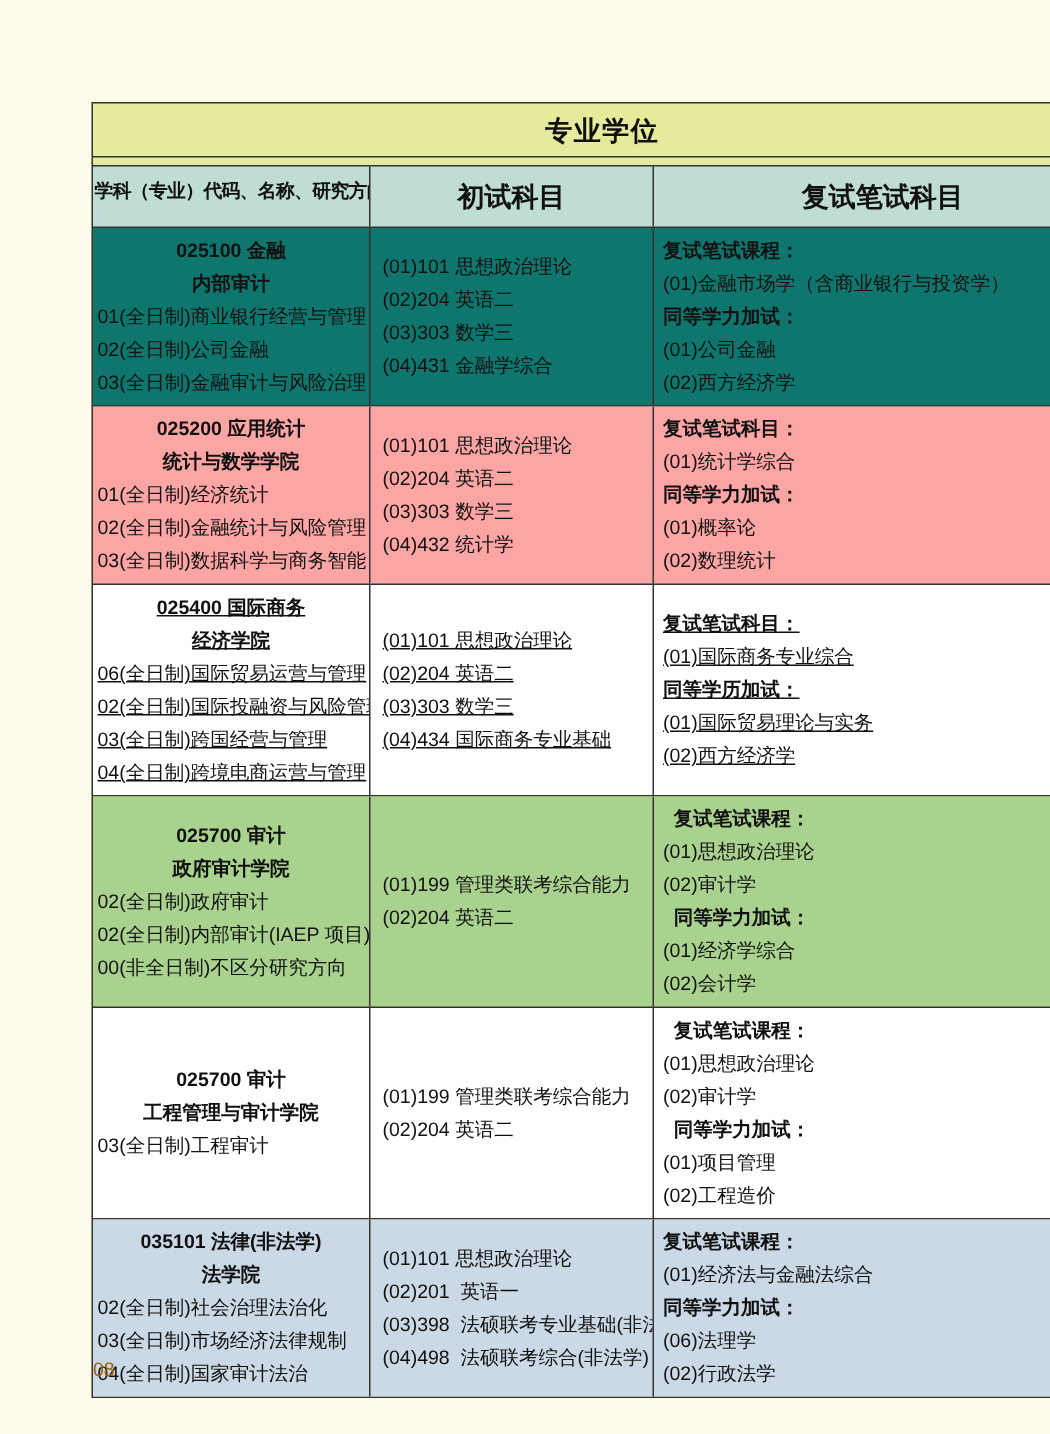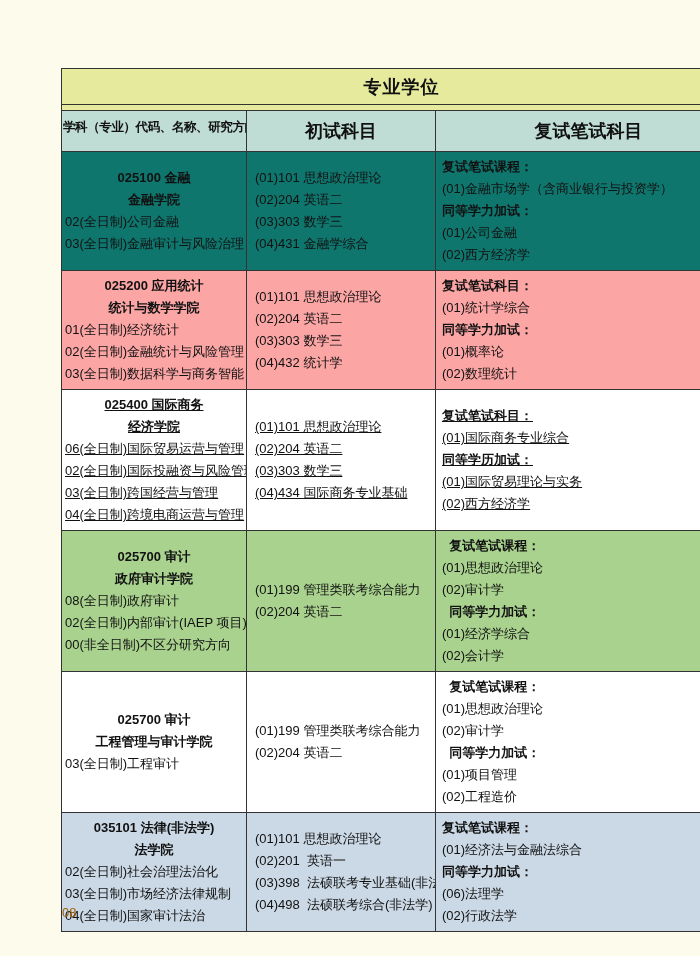--- a/index.html
+++ b/index.html
@@ -86,21 +86,22 @@
     <div class="title-row">专业学位</div>
     <div class="grid-head">
       <div class="hcell h1">学科（专业）代码、名称、研究方向</div>
       <div class="hcell">初试科目</div>
       <div class="hcell">复试笔试科目</div>
     </div>
     <div>
         <div class="trow" style="background: #0f766e;">
           <div class="cell c1">
             <div class="line center bold">025100 金融</div>
-            <div class="line center bold">金融学院</div>
+            <div class="line center bold">内部审计</div>
+            <div class="line">01(全日制)商业银行经营与管理</div>
             <div class="line">02(全日制)公司金融</div>
             <div class="line">03(全日制)金融审计与风险治理</div>
           </div>
           <div class="cell c2">
             <div class="line">(01)101 思想政治理论</div>
             <div class="line">(02)204 英语二</div>
             <div class="line">(03)303 数学三</div>
             <div class="line">(04)431 金融学综合</div>
           </div>
           <div class="cell c3">
@@ -153,21 +154,21 @@
             <div class="line">(01)国际商务专业综合</div>
             <div class="line bold">同等学历加试：</div>
             <div class="line">(01)国际贸易理论与实务</div>
             <div class="line">(02)西方经济学</div>
           </div>
         </div>
         <div class="trow" style="background: rgb(169, 210, 142);">
           <div class="cell c1">
             <div class="line center bold">025700 审计</div>
             <div class="line center bold">政府审计学院</div>
-            <div class="line">08(全日制)政府审计</div>
+            <div class="line">02(全日制)政府审计</div>
             <div class="line">02(全日制)内部审计(IAEP 项目)</div>
             <div class="line">00(非全日制)不区分研究方向</div>
           </div>
           <div class="cell c2">
             <div class="line">(01)199 管理类联考综合能力</div>
             <div class="line">(02)204 英语二</div>
           </div>
           <div class="cell c3">
             <div class="line bold">  复试笔试课程：</div>
             <div class="line">(01)思想政治理论</div>

